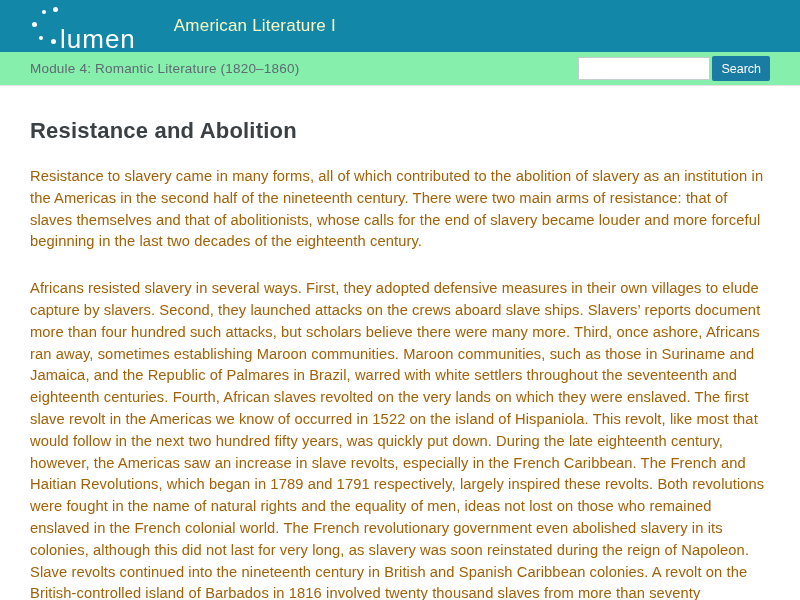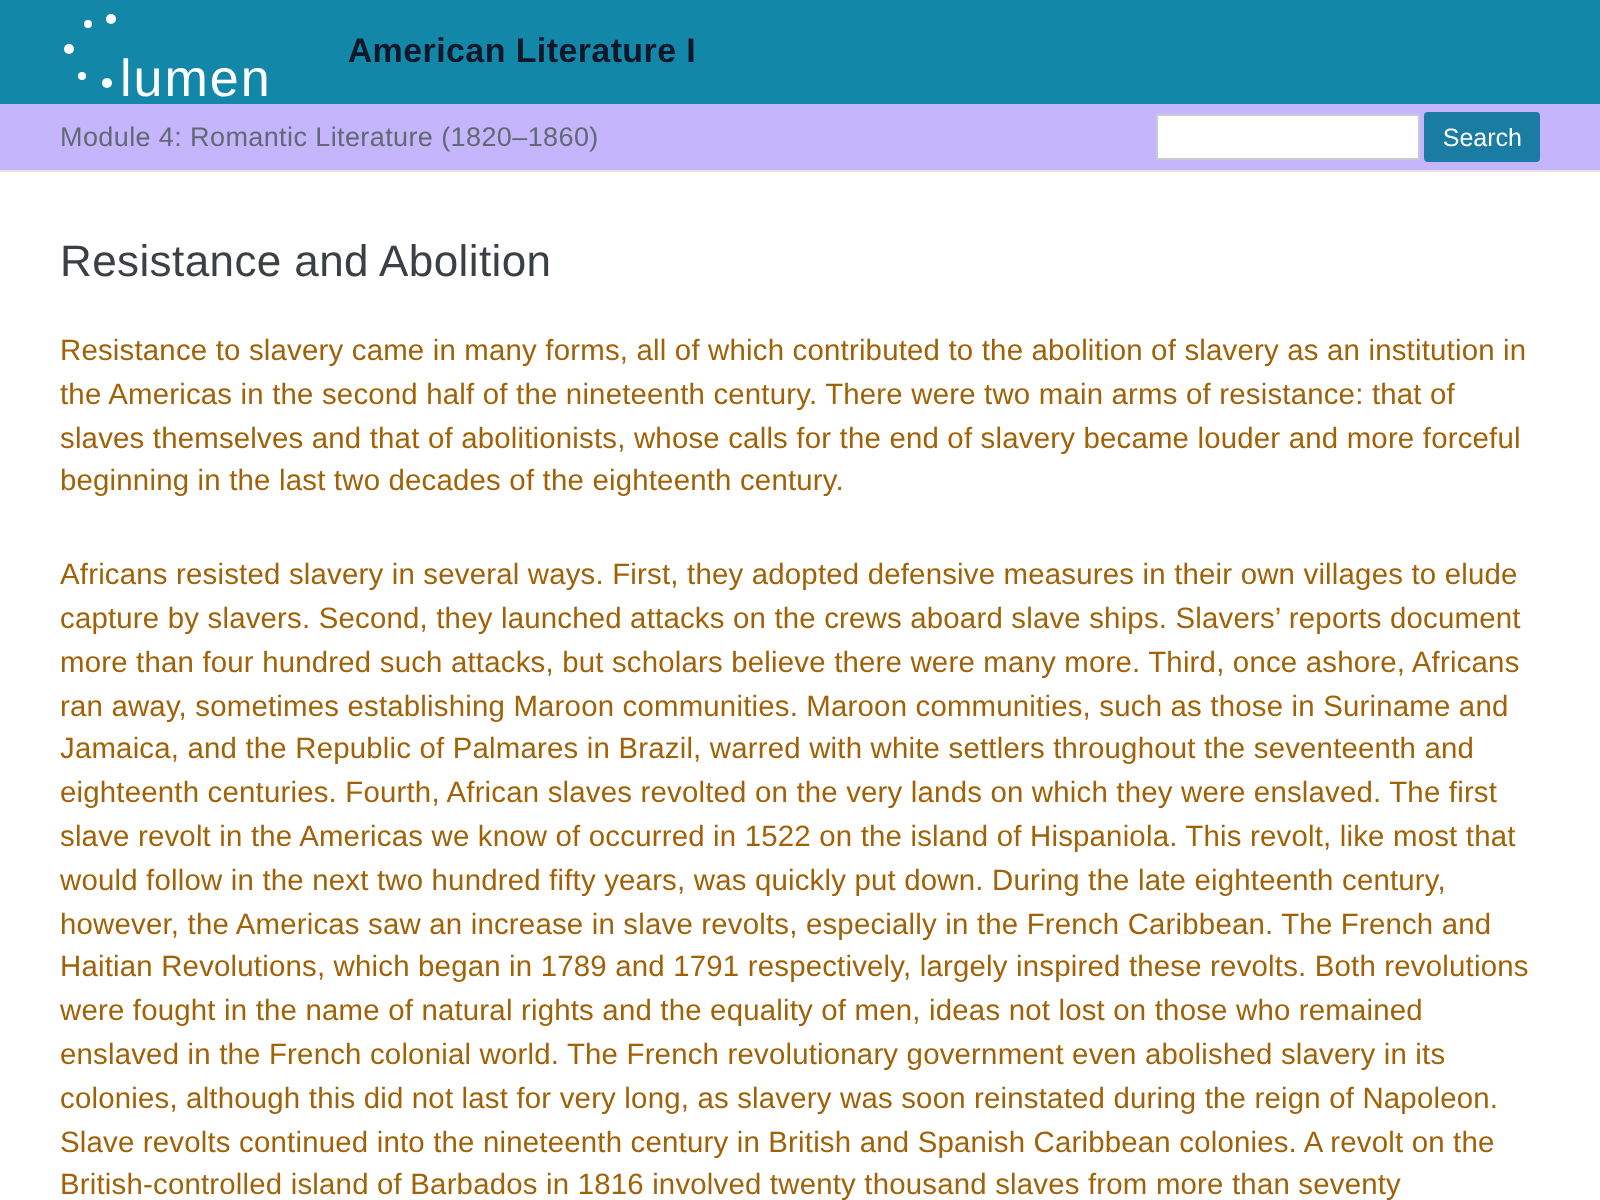--- a/index.html
+++ b/index.html
@@ -39,31 +39,31 @@
   .dot-e { width: 5px; height: 5px; left: 21px; top: 32px; }
   .logo-text {
     color: #ffffff;
     font-size: 26px;
     font-weight: 400;
     letter-spacing: 1px;
     line-height: 1;
     margin-top: -4px;
   }
   .course-title {
-    color: #0f172a;
+    color: #fef9c3;
     font-size: 17px;
-    font-weight: 700;
+    font-weight: 400;
     margin-left: 38px;
     letter-spacing: 0.2px;
   }
 
   
   .module-bar {
     height: 34px;
-    background: #c4b5fd;
+    background: #86efac;
     border-bottom: 1px solid #e3e3e3;
     display: flex;
     align-items: center;
     justify-content: space-between;
     padding: 0 30px;
   }
   .breadcrumb {
     font-size: 13.5px;
     color: #5f6a72;
     letter-spacing: 0.2px;
@@ -92,21 +92,21 @@
     font-family: "Liberation Sans", sans-serif;
     border-radius: 2px;
   }
 
   
   .content {
     padding: 32px 30px 0 30px;
   }
   .page-title {
     font-size: 22px;
-    font-weight: 400;
+    font-weight: 700;
     color: #3b4045;
     letter-spacing: 0.2px;
     margin-bottom: 22px;
   }
   .content p {
     font-size: 14.7px;
     line-height: 21.8px;
     color: #a16207;
     letter-spacing: 0.1px;
     margin-bottom: 25px;

